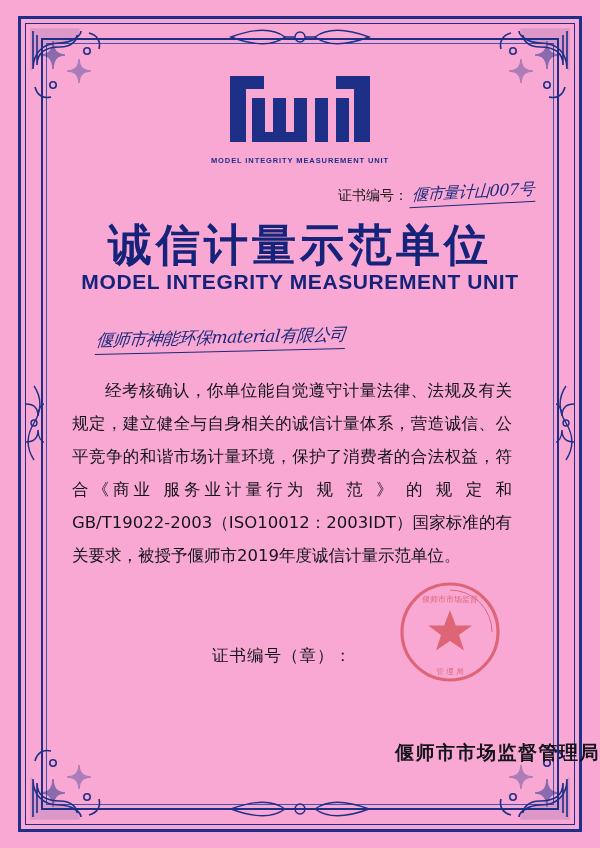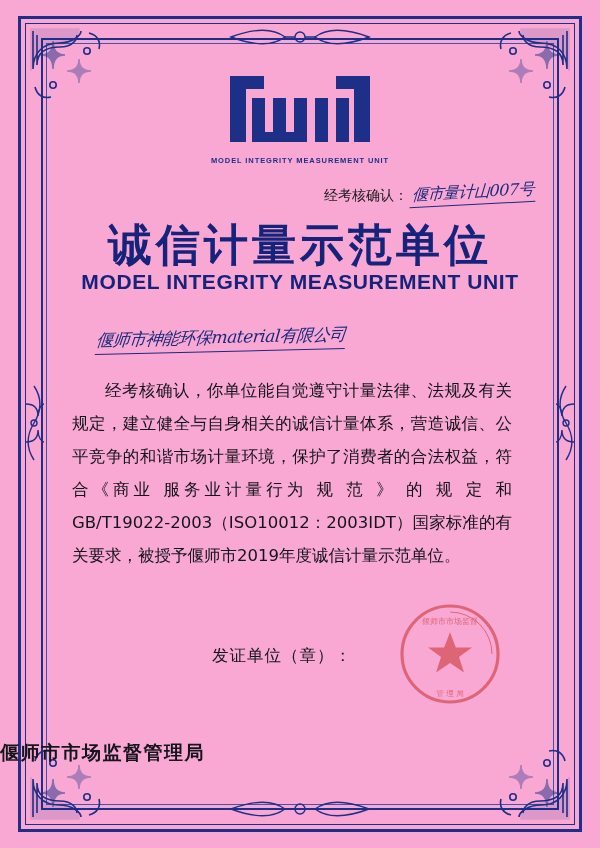--- a/index.html
+++ b/index.html
@@ -179,33 +179,33 @@
     font-size: 16.5px;
     color: #14141c;
     letter-spacing: 1px;
   }
   .issuer-inner { display: inline-block; transform: translateX(-18px); }
 
   
   .seal {
     position: absolute;
     left: 398px;
-    top: 602px;
+    top: 580px;
     width: 104px;
     height: 104px;
     opacity: 0.55;
   }
   .seal svg { width: 104px; height: 104px; display: block; }
 
   
   .footer-org {
     position: absolute;
     left: 0; right: 0;
     bottom: 82px;
-    text-align: left;
+    text-align: right;
     font-family: Liberation Serif, serif;
     font-size: 19px;
     font-weight: bold;
     color: #14141c;
     letter-spacing: 1.5px;
   }
 </style>
 </head>
 <body>
 
@@ -315,35 +315,35 @@
         <rect x="110" y="26" width="13" height="44"></rect>
         <rect x="128" y="4" width="16" height="66"></rect>
         <rect x="110" y="4" width="34" height="13"></rect>
         <path d="M89 4 h34 v13 h-34 z" opacity="0"></path>
       </svg>
     </div>
     <div class="logo-sub">MODEL INTEGRITY MEASUREMENT UNIT</div>
   </div>
 
   <div class="serial-row">
-    <span class="serial-label">经考核确认：</span>
+    <span class="serial-label">证书编号：</span>
     <span class="serial-hand">偃市量计山007号</span>
   </div>
 
   <div class="title-cn">诚信计量示范单位</div>
   <div class="title-en">MODEL INTEGRITY MEASUREMENT UNIT</div>
 
   <div class="recipient">偃师市神能环保material有限公司</div>
 
   <div class="body-text">
     <p class="indent">经考核确认，你单位能自觉遵守计量法律、法规及有关规定，建立健全与自身相关的诚信计量体系，营造诚信、公平竞争的和谐市场计量环境，保护了消费者的合法权益，符合《商业 服务业计量行为 规 范 》 的 规 定 和 GB/T19022-2003（ISO10012：2003IDT）国家标准的有关要求，被授予偃师市2019年度诚信计量示范单位。</p>
   </div>
 
   <div class="issuer-line">
-    <span class="issuer-inner">发证单位（章）：</span>
+    <span class="issuer-inner">证书编号（章）：</span>
   </div>
 
   <div class="seal">
     <svg viewBox="0 0 104 104">
       <circle cx="52" cy="52" r="48" fill="none" stroke="#c8302b" stroke-width="3.2"></circle>
       <path d="M52 30 L57.8 45.5 L74 45.5 L61 55 L66 70.5 L52 61 L38 70.5 L43 55 L30 45.5 L46.2 45.5 Z" fill="#c8302b"></path>
       <path d="M52 10 A42 42 0 0 1 94 52" fill="none" stroke="#c8302b" stroke-width="1"></path>
       <text x="52" y="22" font-size="8" fill="#c8302b" text-anchor="middle" font-family="'DejaVu Sans',sans-serif">偃师市市场监督</text>
       <text x="52" y="94" font-size="7.5" fill="#c8302b" text-anchor="middle" font-family="'DejaVu Sans',sans-serif">管 理 局</text>
     </svg>

